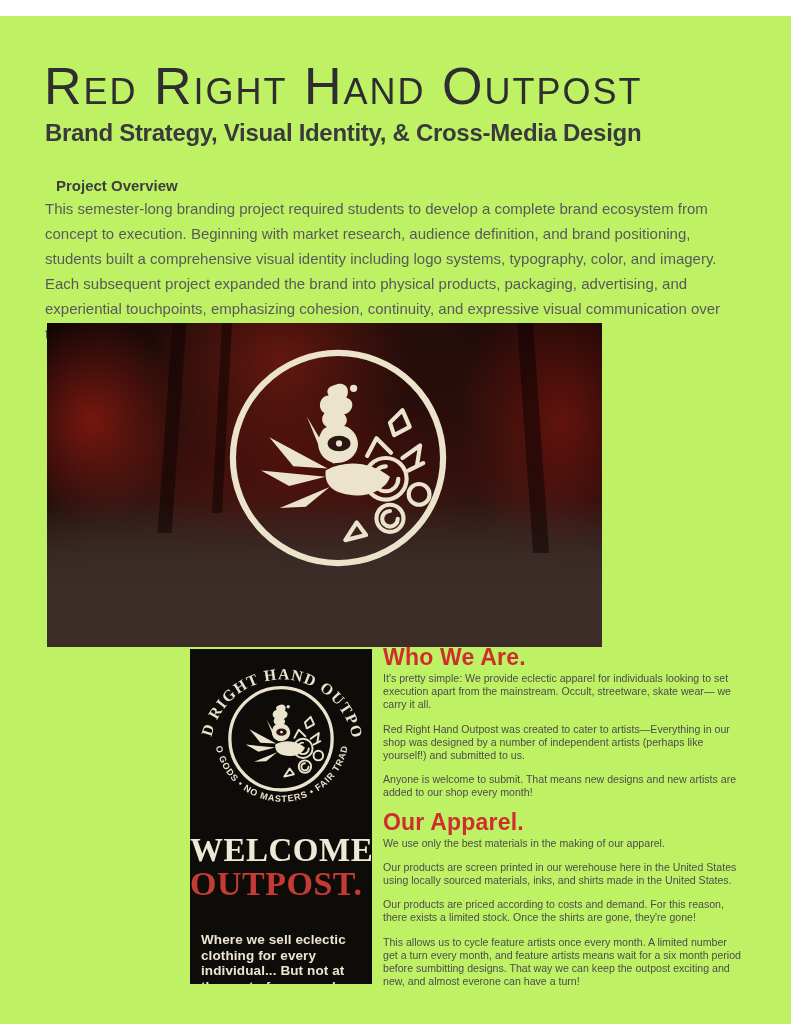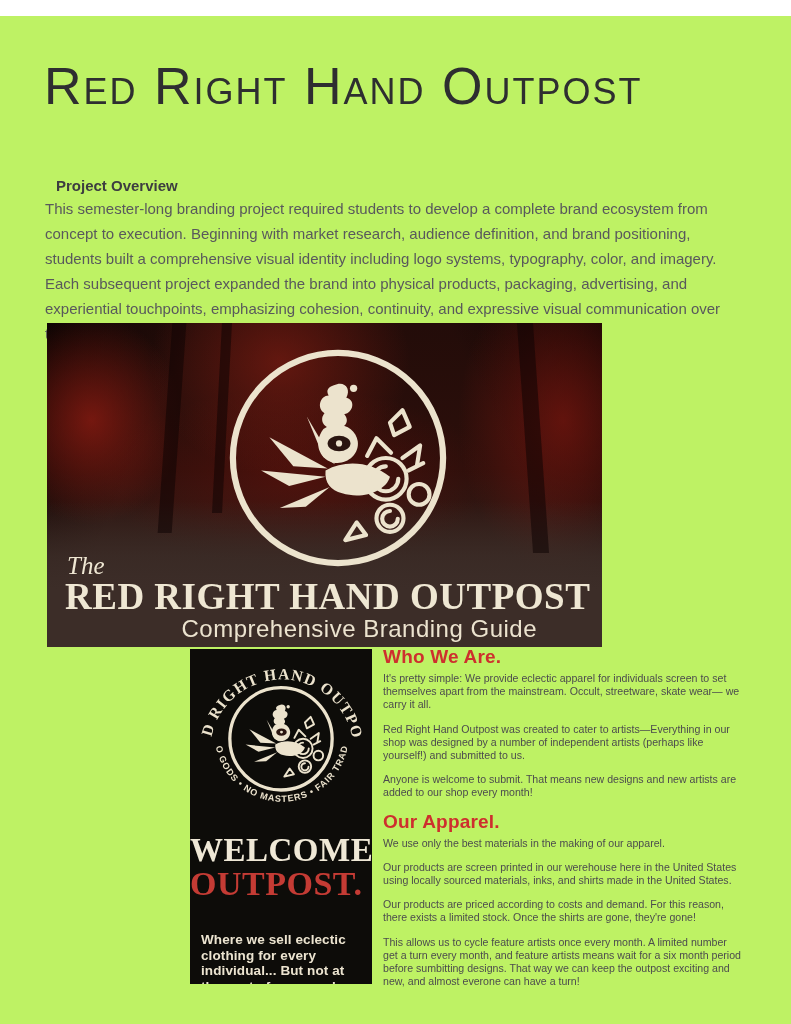--- a/index.html
+++ b/index.html
@@ -84,21 +84,21 @@
     font-size:34px; line-height:34px; letter-spacing:0.5px;
   }
   .poster-caption {
     position:absolute; left:11px; top:283px; width:162px;
     font-weight:700; font-size:13.5px; line-height:15.5px;
     color:#ece4d0; letter-spacing:0.1px; font-stretch:condensed;
   }
 
   .right-col { position:absolute; left:383px; top:630px; width:358px; }
   .col-head {
-    font-weight:700; font-size:19px; line-height:22px; letter-spacing:0.2px;
+    font-weight:700; font-size:23px; line-height:22px; letter-spacing:0.2px;
     margin-bottom:4px;
   }
   .col-head.second { margin-top:10px; }
   .right-col p {
     font-size:10.6px; line-height:13.2px; color:#4c4c4e;
     margin-bottom:11px; font-stretch:condensed;
   }
 </style>
 </head>
 <body>
@@ -126,41 +126,37 @@
         <circle cx="150" cy="158" r="13"></circle>
         <path d="M150,151 a7.5,7.5 0 1 0 7.5,7.5"></path>
         <circle cx="178" cy="135" r="10"></circle>
         <path d="M118,162 L107,179 L127,174 Z"></path>
         <path d="M168,112 l14,-7"></path>
       </g>
     </defs>
   </svg>
 
   <h1 class="title">Red Right Hand Outpost</h1>
+  <h2 class="subtitle">Brand Strategy, Visual Identity, &amp; Cross-Media Design</h2>
 
   <h3 class="ov-head">Project Overview</h3>
   <p class="ov-body">This semester-long branding project required students to develop a complete brand ecosystem from concept to execution. Beginning with market research, audience definition, and brand positioning, students built a comprehensive visual identity including logo systems, typography, color, and imagery. Each subsequent project expanded the brand into physical products, packaging, advertising, and experiential touchpoints, emphasizing cohesion, continuity, and expressive visual communication over template-driven solutions.</p>
 
   <div class="guide">
     <div class="streak s1"></div>
     <div class="streak s2"></div>
     <div class="streak s3"></div>
 
     <svg class="guide-logo" viewBox="0 0 200 200">
       <circle cx="100" cy="100" r="93" fill="none" stroke="#ece3cd" stroke-width="5.5"></circle>
       <g transform="translate(100,100) scale(0.92) translate(-100,-100)">
         <use href="#handArt"></use>
       </g>
     </svg>
 
-    <div class="guide-text">
-      <div class="guide-the">The</div>
-      <div class="guide-brand">RED RIGHT HAND OUTPOST</div>
-      <div class="guide-tagline">Comprehensive Branding Guide</div>
-    </div>
   </div>
 
   <div class="poster">
     <svg class="poster-logo" viewBox="0 0 200 206">
       <defs>
         <path id="arcTop" d="M15,106 A87,87 0 0 1 187,106" fill="none"></path>
         <path id="arcBottom" d="M21,112 A81,81 0 0 0 181,112" fill="none"></path>
       </defs>
       <circle cx="100" cy="104" r="62" fill="none" stroke="#ece3cd" stroke-width="4"></circle>
       <g transform="translate(100,104) scale(0.58) translate(-100,-100)">
@@ -176,21 +172,21 @@
 
     <div class="welcome">
       <div class="welcome-l1">WELCOME</div>
       <div class="welcome-l3" style="color:#c43b34">OUTPOST.</div>
     </div>
     <p class="poster-caption">Where we sell eclectic clothing for every individual... But not at the cost of your soul.</p>
   </div>
 
   <div class="right-col">
     <div class="col-head" style="color:#ce2f2e">Who We Are.</div>
-    <p>It's pretty simple: We provide eclectic apparel for individuals screen to set themselves apart from the mainstream. Occult, streetware, skate wear— we carry it all.</p>
+    <p>It's pretty simple: We provide eclectic apparel for individuals looking to set execution apart from the mainstream. Occult, streetware, skate wear— we carry it all.</p>
     <p>Red Right Hand Outpost was created to cater to artists—Everything in our shop was designed by a number of independent artists (perhaps like yourself!) and submitted to us.</p>
     <p>Anyone is welcome to submit. That means new designs and new artists are added to our shop every month!</p>
 
     <div class="col-head second" style="color:#ce2f2e">Our Apparel.</div>
     <p>We use only the best materials in the making of our apparel.</p>
     <p>Our products are screen printed in our werehouse here in the United States using locally sourced materials, inks, and shirts made in the United States.</p>
     <p>Our products are priced according to costs and demand. For this reason, there exists a limited stock. Once the shirts are gone, they're gone!</p>
     <p>This allows us to cycle feature artists once every month. A limited number get a turn every month, and feature artists means wait for a six month period before sumbitting designs. That way we can keep the outpost exciting and new, and almost everone can have a turn!</p>
   </div>
 

